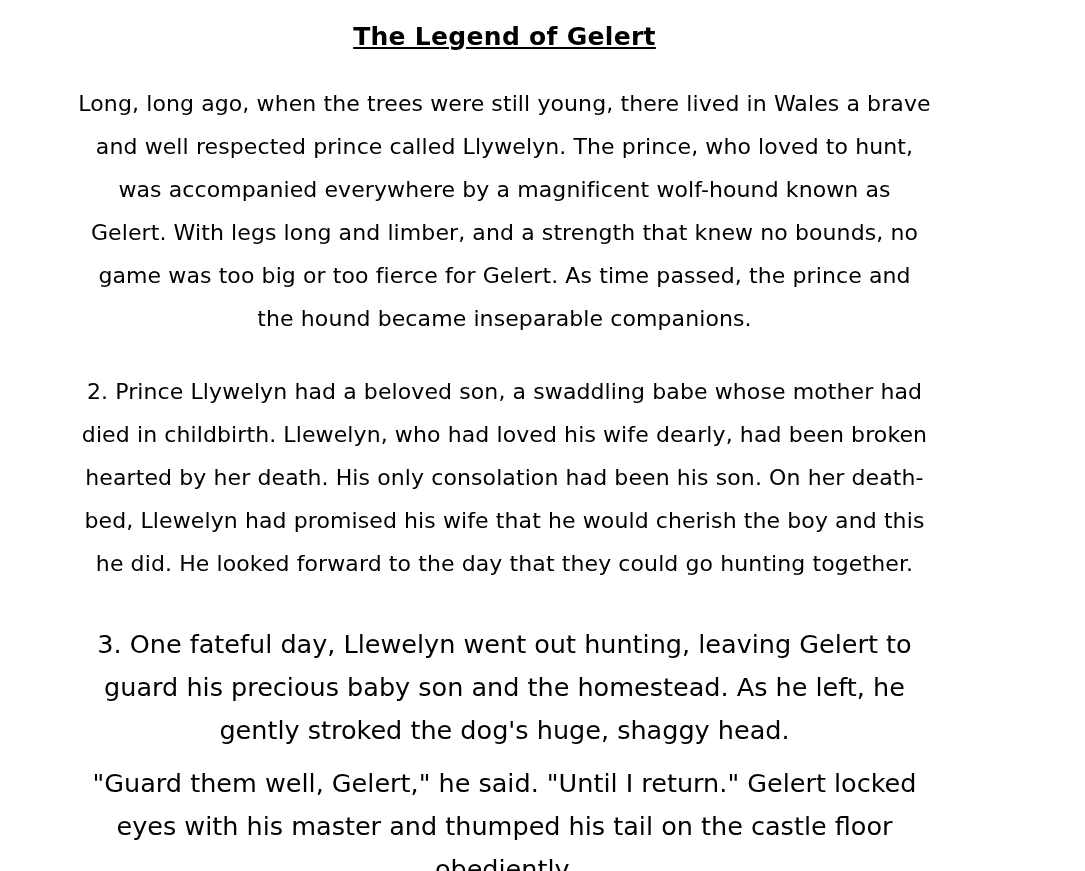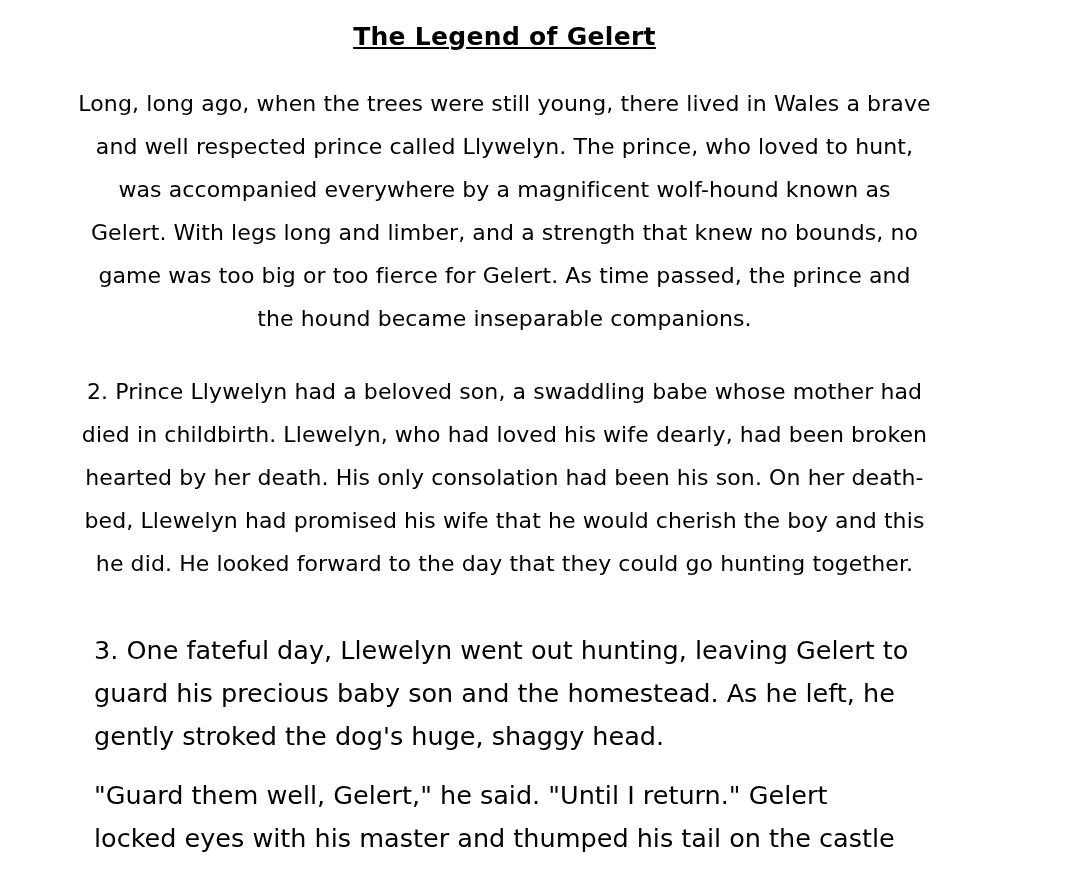--- a/index.html
+++ b/index.html
@@ -34,23 +34,24 @@
     text-align: center;
     font-size: 22px;
     line-height: 43px;
     margin: 0;
     padding: 0 6px;
     letter-spacing: 0.1px;
   }
   .gap-1 { height: 30px; }
   .gap-2 { height: 28px; }
   .para-3-line {
+    text-align: center;
     font-size: 25.5px;
     line-height: 43px;
-    margin: 16px;
+    margin: 10px;
     padding: 0 6px;
   }
 </style>
 </head>
 <body>
 
 <div class="page">
 
   <h1 class="doc-title">The Legend of Gelert</h1>
 

